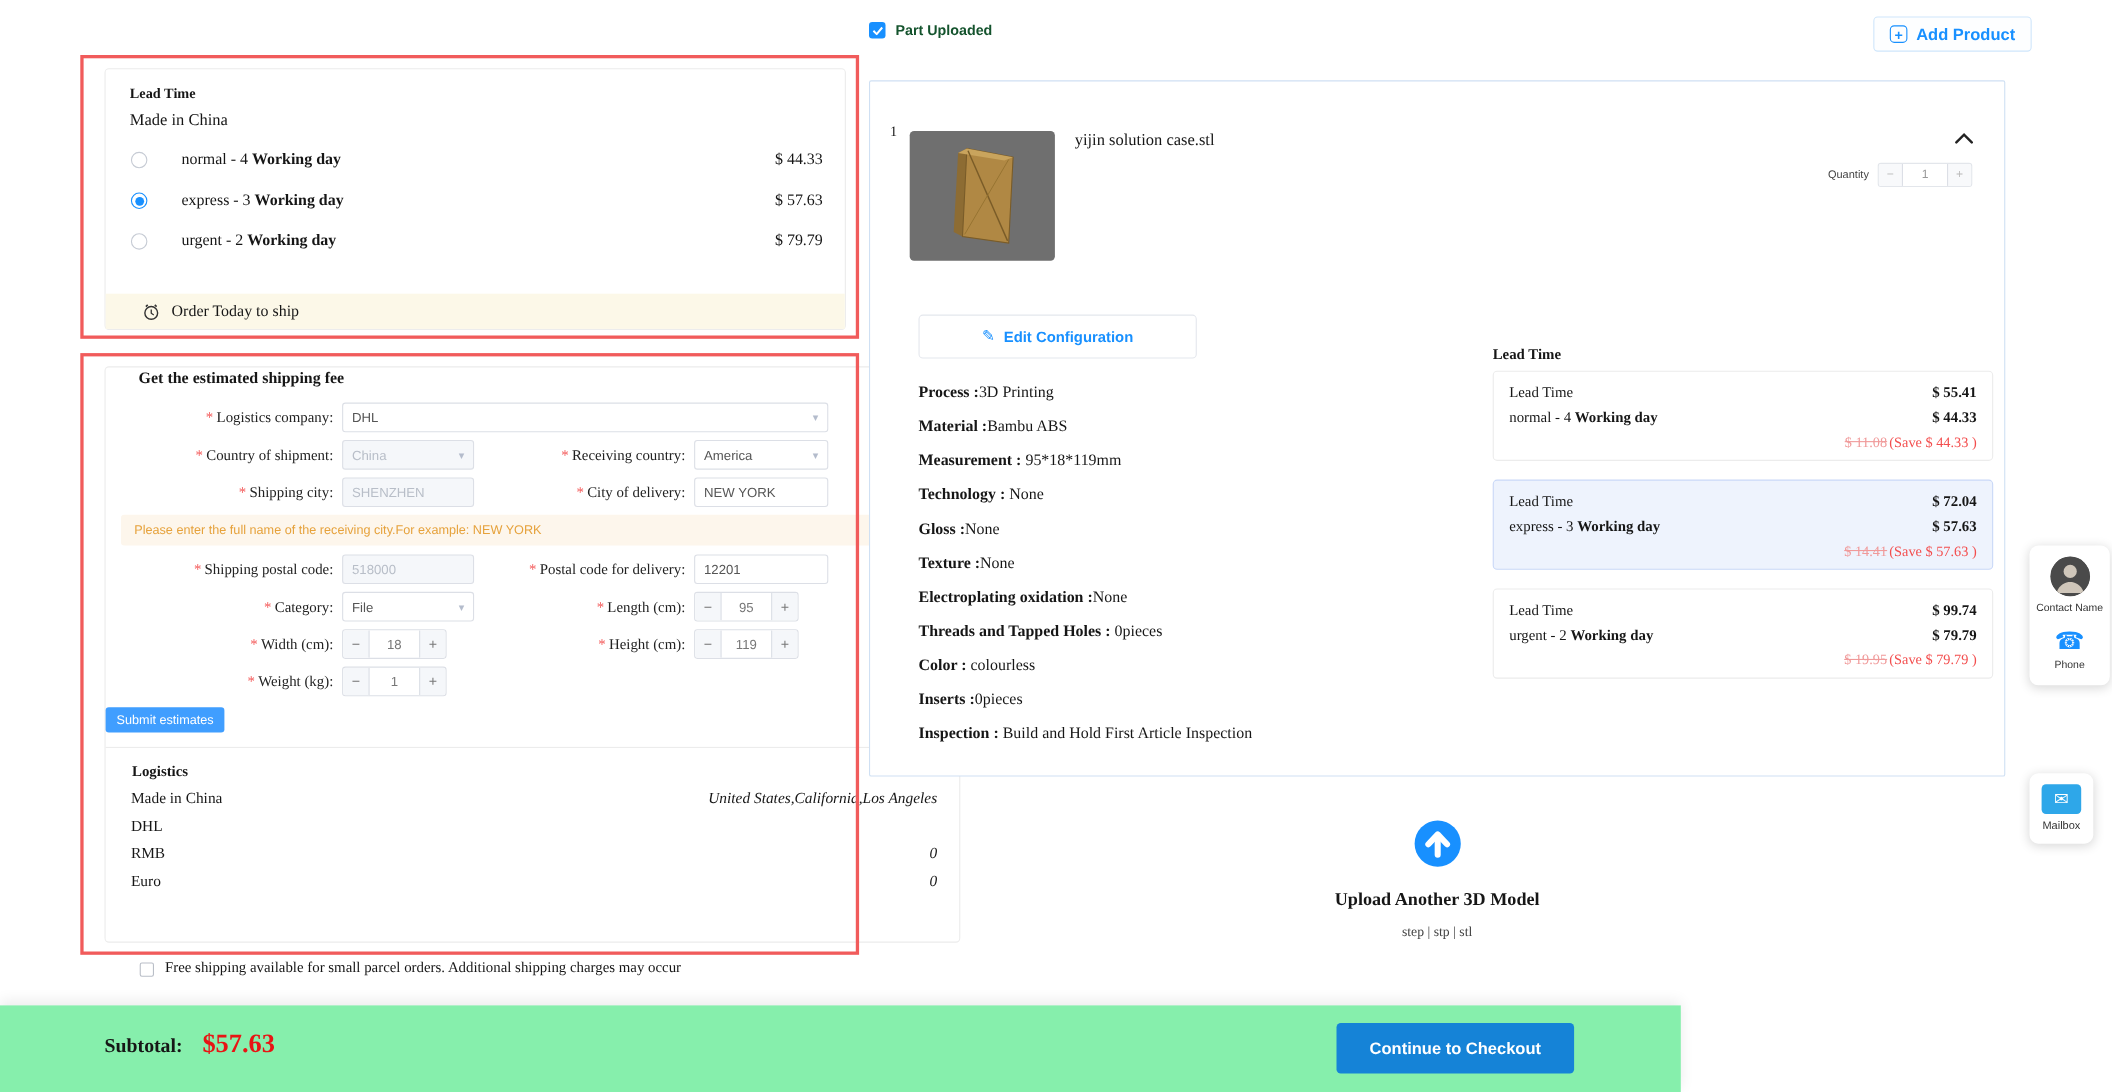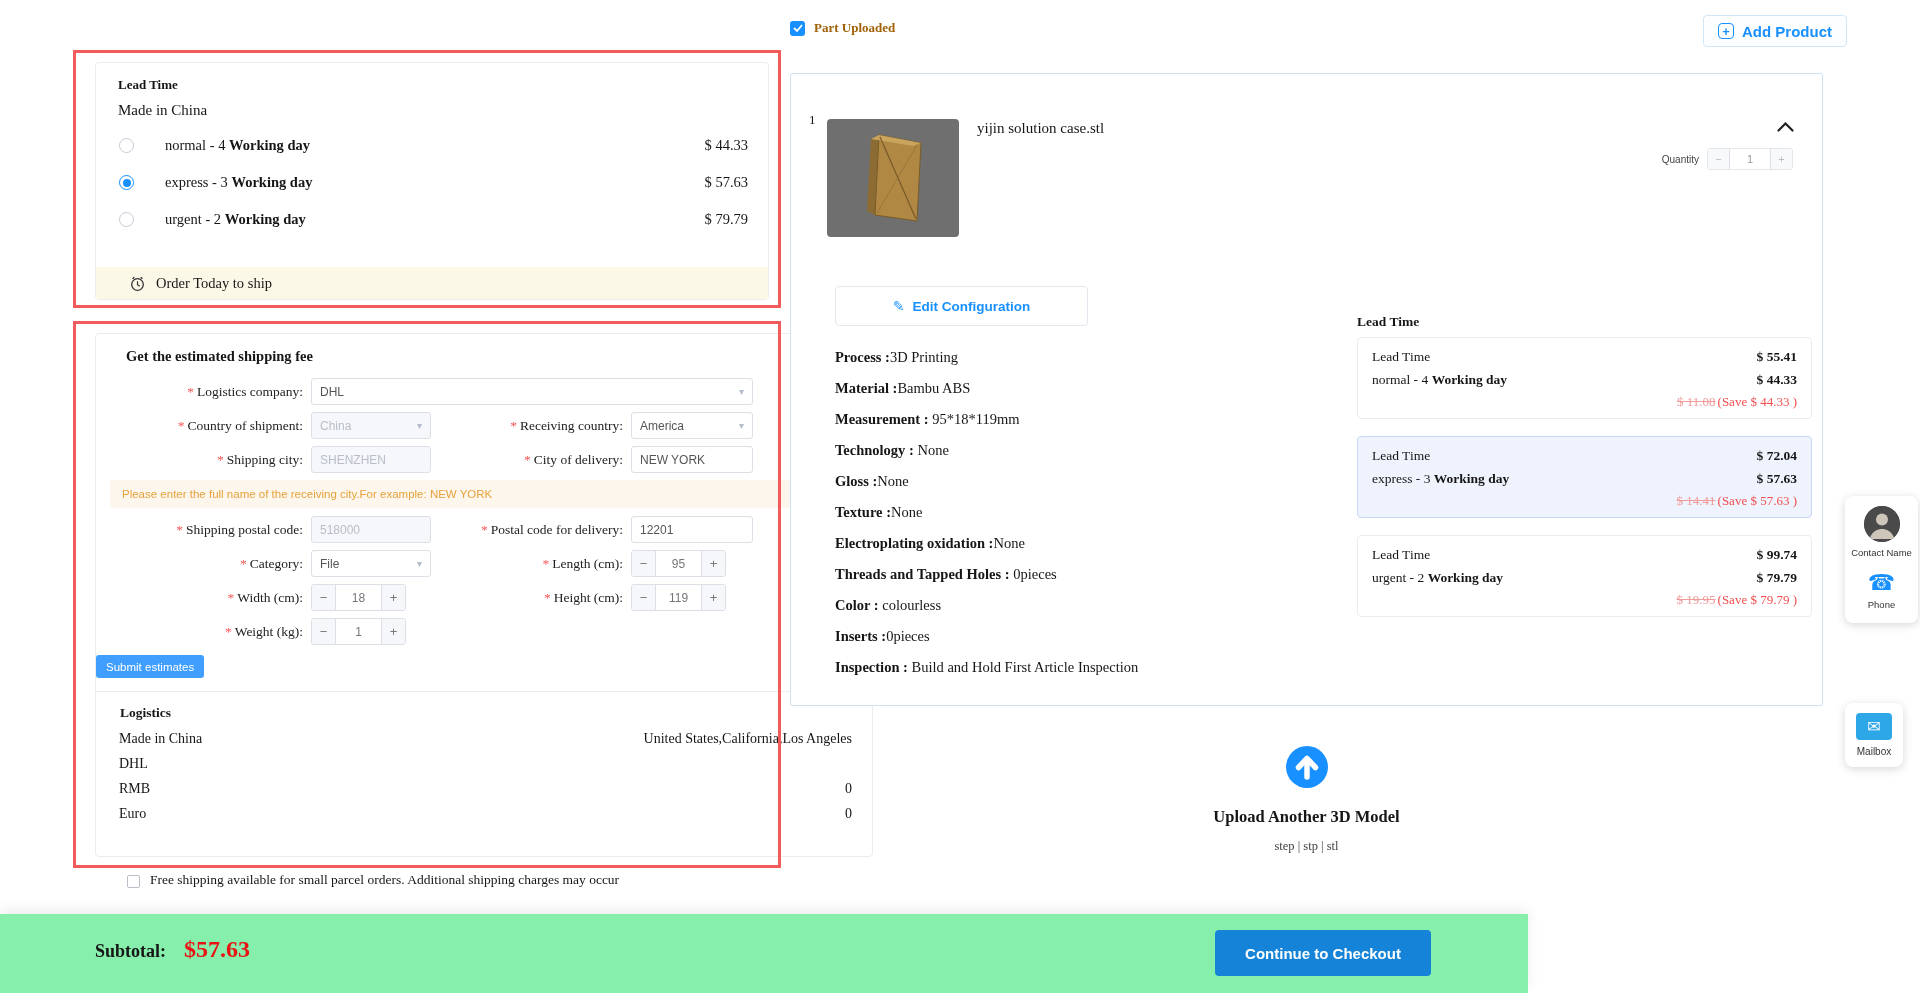--- a/index.html
+++ b/index.html
@@ -10,21 +10,21 @@
   }
   *{margin:0;padding:0;box-sizing:border-box;}
   html,body{width:1920px;height:993px;background:#fff;color:#161616;
     font-family:"Liberation Serif",serif;overflow:hidden;position:relative;}
   .abs{position:absolute;}
 
   
   .part-uploaded{left:790px;top:20px;display:flex;align-items:center;gap:9px;}
   .checkbox{width:15px;height:15px;border-radius:3px;background:var(--primary);
     display:flex;align-items:center;justify-content:center;}
-  .pu-label{font-family:Liberation Serif, serif;font-size:13px;font-weight:bold;color:#a16207;}
+  .pu-label{font-family:Liberation Sans, sans-serif;font-size:13px;font-weight:bold;color:#14532d;}
   .add-product{left:1703px;top:15px;height:32px;display:flex;align-items:center;gap:8px;
     padding:0 14px;border:1px solid #cfe6fb;border-radius:4px;background:#fdfeff;cursor:pointer;}
   .plus-box{width:16px;height:16px;border:1.6px solid var(--primary);border-radius:4px;
     color:var(--primary);font:bold 13px/13px "Liberation Sans",sans-serif;
     display:flex;align-items:center;justify-content:center;}
   .ap-label{font-family:"Liberation Sans",sans-serif;font-size:15px;font-weight:bold;color:var(--primary);}
 
   
   .redbox{border:3px solid var(--outline-red);pointer-events:none;z-index:5;}
   .redbox1{left:73px;top:50px;width:708px;height:258px;}
@@ -38,21 +38,21 @@
   .lt-option{display:flex;align-items:center;height:37px;padding:0 20px 0 23px;cursor:pointer;}
   .radio{width:15px;height:15px;border:1.5px solid #c6cbd4;border-radius:50%;background:#fff;flex:0 0 auto;}
   .radio.checked{border-color:var(--primary);position:relative;}
   .radio.checked::after{content:"";position:absolute;inset:2.5px;border-radius:50%;background:var(--primary);}
   .lt-opt-label{margin-left:31px;font-size:14.5px;}
   .lt-opt-price{margin-left:auto;font-size:14.5px;}
   .ship-note{position:absolute;left:0;right:0;bottom:0;height:32px;background:var(--note-bg);
     display:flex;align-items:center;gap:10px;padding-left:33px;font-size:14.5px;}
 
   
-  .ship-card{left:95px;top:333px;width:778px;height:524px;padding-top:12px;}
+  .ship-card{left:95px;top:333px;width:778px;height:524px;padding-top:0;}
   .ship-title{margin:2px 0 13px 30px;font-size:14.5px;font-weight:bold;}
   .form-row{display:flex;align-items:center;margin:0 17px 7px 40px;}
   .f-label{font-size:13.5px;color:#222;text-align:right;padding-right:8px;white-space:nowrap;}
   .w-a{width:175px;}
   .w-b{width:200px;}
   .req{color:#f35555;font-style:normal;margin-right:3px;}
   .select,.f-input{height:27px;border:1px solid #dcdfe6;border-radius:3px;background:#fff;
     font-family:"Liberation Sans",sans-serif;font-size:12px;color:#555;
     display:flex;align-items:center;padding:0 8px;}
   .select{justify-content:space-between;cursor:pointer;width:120px;}
@@ -72,21 +72,21 @@
   .warning-bar{margin:4px 14px 8px;height:28px;background:var(--warning-bg);
     color:var(--warning-text);font-family:"Liberation Sans",sans-serif;font-size:11.5px;
     display:flex;align-items:center;padding:0 12px;border-radius:3px;}
   .warn-close{margin-left:auto;color:#c8a26a;font-size:14px;cursor:pointer;}
   .submit-row{display:flex;justify-content:flex-start;margin:10px 17px 13px 0;}
   .submit-btn{min-width:96px;height:23px;background:#409eff;color:#fff;border:none;border-radius:3px;
     font-family:"Liberation Sans",sans-serif;font-size:11.5px;cursor:pointer;padding:0 10px;}
   .divider{border-top:1px solid #ececec;}
   .log-title{margin:13px 0 10px 24px;font-size:13.5px;font-weight:bold;}
   .log-row{display:flex;margin:0 20px 9px 23px;font-size:14px;}
-  .log-right{margin-left:auto;}
+  .log-right{margin-left:auto;font-style:italic;}
 
   
   .free-note{left:127px;top:872px;display:flex;align-items:flex-start;gap:10px;z-index:3;}
   .sq-checkbox{width:13px;height:13px;border:1px solid #b9bec7;border-radius:2px;background:#fff;margin-top:3px;flex:0 0 auto;}
   .free-note-text{font-size:13.5px;white-space:nowrap;}
 
   
   .product-panel{left:790px;top:73px;width:1033px;height:633px;background:#fff;
     border:1px solid #cfe0f3;border-radius:2px;z-index:1;}
   .prod-index{left:18px;top:38px;font-size:13px;}

